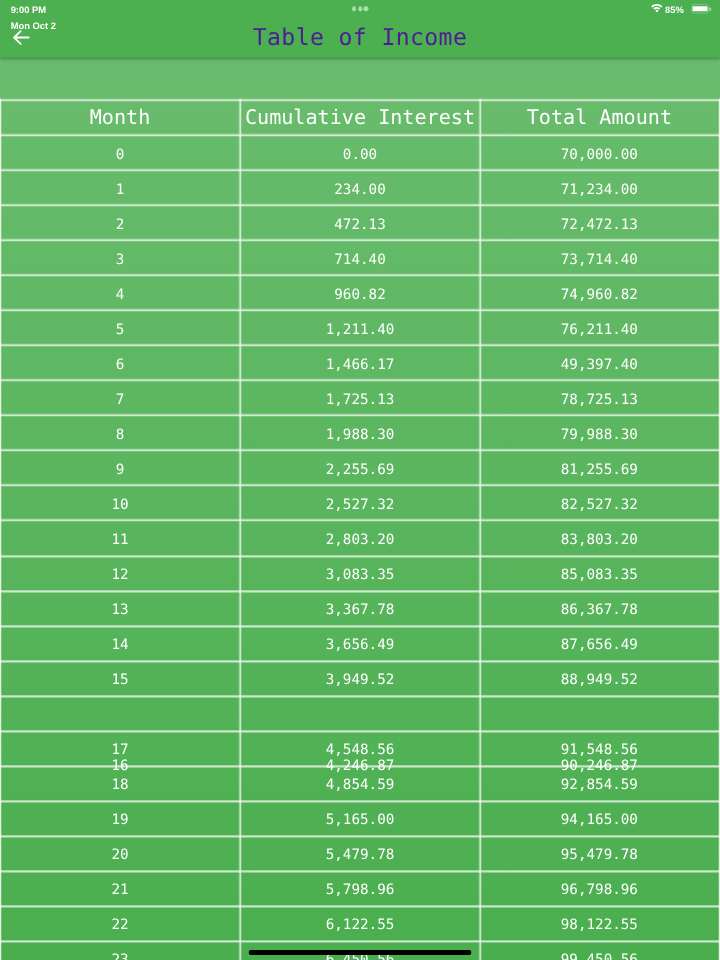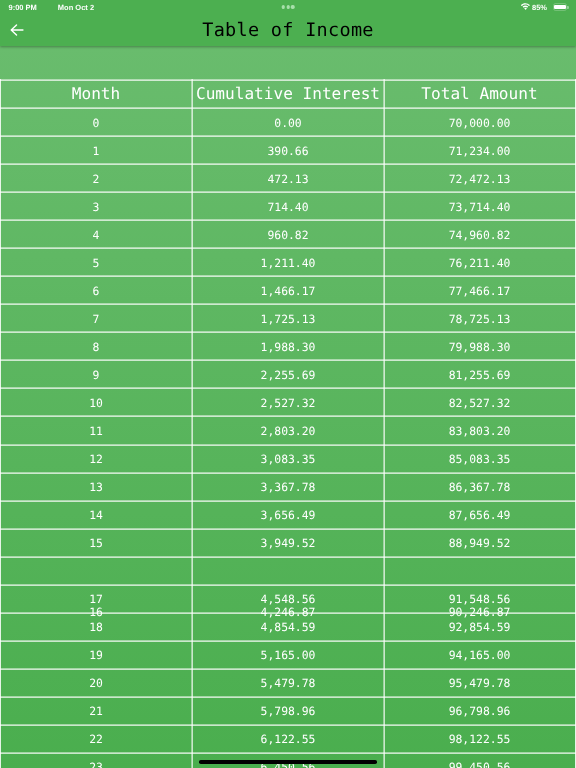--- a/index.html
+++ b/index.html
@@ -13,21 +13,21 @@
             background:linear-gradient(to bottom, #6BBD6F 0px, #4AAE4E 768px); }
 
   
   .statusbar {
     position:absolute; top:0; left:0; width:576px; height:15px;
     background:#4CAF50; color:#fff;
     font-family:"Liberation Sans", sans-serif;
     font-size:7.5px; font-weight:bold; letter-spacing:0px;
     z-index:5;
   }
-  .sb-left { position:absolute; left:8.5px; top:2.8px; display:flex; align-items:baseline; gap:21px; }
+  .sb-left { position:absolute; left:8.5px; top:2.8px; display:flex; align-items:baseline; gap:4px;flex-direction:column; }
   .sb-center { position:absolute; left:288px; top:5.2px; transform:translateX(-50%); display:flex; gap:1.2px; align-items:center; }
   .sb-dot { width:3.4px; height:3.4px; border-radius:50%; background:#a8dfab; }
   .sb-right { position:absolute; right:0; top:0; width:70px; height:15px; }
   .wifi { position:absolute; left:15.3px; top:3.4px; width:8.8px; height:6.9px; }
   .batt { position:absolute; left:47px; top:2.8px; width:14.2px; height:8.4px;
           border:1px solid rgba(255,255,255,0.22); border-radius:2.6px; }
   .batt-fill { position:absolute; left:-0.1px; top:0.9px; right:-0.3px; bottom:0.9px;
                background:#fff; border-radius:1px; }
   .batt-cap { position:absolute; right:-2.6px; top:2.4px; width:1.7px; height:3.2px;
               background:rgba(255,255,255,0.40); border-radius:0 1px 1px 0; }
@@ -37,21 +37,21 @@
   .appbar {
     position:absolute; top:15px; left:0; width:576px; height:31px;
     background:#4CAF50;
     box-shadow:0 1px 2.5px rgba(0,0,0,0.32);
     z-index:4;
   }
   .back-btn { position:absolute; left:4.5px; top:2.5px; width:24px; height:24px; }
   .appbar-title {
     position:absolute; left:0; top:0; width:576px; height:31px;
     display:flex; align-items:center; justify-content:center;
-    color:#000000; font-size:18.5px; letter-spacing:0.3px;
+    color:#4c1d95; font-size:18.5px; letter-spacing:0.3px;
   }
 
   
   .tablewrap { position:absolute; top:46px; left:0; width:576px; height:722px; overflow:hidden; }
   
   .hrules { position:absolute; left:0; top:0; width:576px; height:722px; }
   .hrule {
     position:absolute; left:0; width:576px; height:2px;
     background:linear-gradient(to bottom,
       rgba(255,255,255,0.49) 0px, rgba(255,255,255,0.49) 1px,
@@ -167,21 +167,21 @@
           <div class="cell k1">Cumulative Interest</div>
           <div class="cell k2">Total Amount</div>
         </div>
         <div class="trow data" style="top: 30.54px;">
           <div class="cell k0">0</div>
           <div class="cell k1">0.00</div>
           <div class="cell k2">70,000.00</div>
         </div>
         <div class="trow data" style="top: 58.58px;">
           <div class="cell k0">1</div>
-          <div class="cell k1">390.66</div>
+          <div class="cell k1">234.00</div>
           <div class="cell k2">71,234.00</div>
         </div>
         <div class="trow data" style="top: 86.62px;">
           <div class="cell k0">2</div>
           <div class="cell k1">472.13</div>
           <div class="cell k2">72,472.13</div>
         </div>
         <div class="trow data" style="top: 114.66px;">
           <div class="cell k0">3</div>
           <div class="cell k1">714.40</div>
@@ -193,21 +193,21 @@
           <div class="cell k2">74,960.82</div>
         </div>
         <div class="trow data" style="top: 170.74px;">
           <div class="cell k0">5</div>
           <div class="cell k1">1,211.40</div>
           <div class="cell k2">76,211.40</div>
         </div>
         <div class="trow data" style="top: 198.78px;">
           <div class="cell k0">6</div>
           <div class="cell k1">1,466.17</div>
-          <div class="cell k2">77,466.17</div>
+          <div class="cell k2">49,397.40</div>
         </div>
         <div class="trow data" style="top: 226.82px;">
           <div class="cell k0">7</div>
           <div class="cell k1">1,725.13</div>
           <div class="cell k2">78,725.13</div>
         </div>
         <div class="trow data" style="top: 254.86px;">
           <div class="cell k0">8</div>
           <div class="cell k1">1,988.30</div>
           <div class="cell k2">79,988.30</div>

